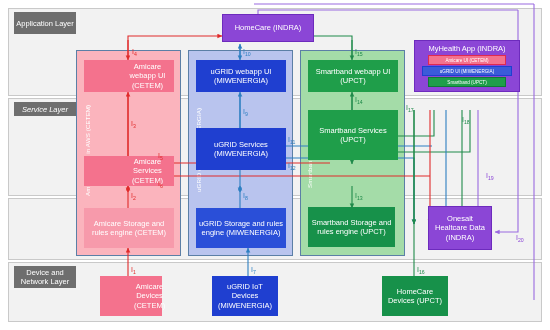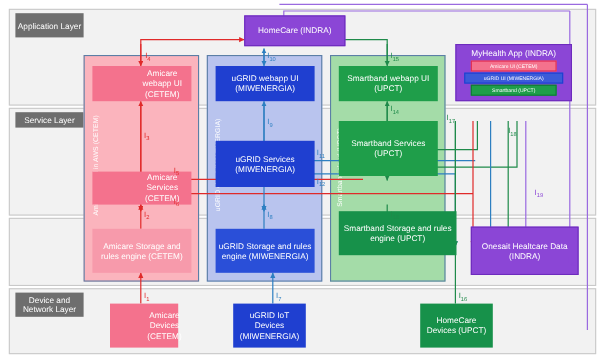--- a/index.html
+++ b/index.html
@@ -53,21 +53,21 @@
 <body>
 
 <div id="canvas">
 
   <div class="layer-band" style="left:8px;top:8px;width:534px;height:88px;"></div>
   <div class="layer-band" style="left:8px;top:98px;width:534px;height:98px;"></div>
   <div class="layer-band" style="left:8px;top:198px;width:534px;height:62px;"></div>
   <div class="layer-band" style="left:8px;top:262px;width:534px;height:60px;"></div>
 
   <div class="layer-tag" style="left:14px;top:12px;width:62px;height:22px;">Application Layer</div>
-  <div class="layer-tag" style="left:14px;top:102px;width:62px;height:14px;">Service Layer</div>
+  <div class="layer-tag" style="left:14px;top:102px;width:62px;height:14px;font-style:italic;">Service Layer</div>
   <div class="layer-tag" style="left:14px;top:266px;width:62px;height:22px;">Device and Network Layer</div>
 
   <div class="cloud cloud-amicare" style="left:76px;top:50px;width:105px;height:206px;"></div>
   <div class="cloud-label" style="left:84px;top:196px;">Amicare cloud in AWS (CETEM)</div>
 
   <div class="cloud cloud-ugrid" style="left:188px;top:50px;width:105px;height:206px;"></div>
   <div class="cloud-label" style="left:195px;top:192px;">uGRID cloud (MIWENERGIA)</div>
 
   <div class="cloud cloud-smart" style="left:300px;top:50px;width:105px;height:206px;"></div>
   <div class="cloud-label" style="left:306px;top:188px;">Smartband cloud (UPCT)</div>
@@ -163,22 +163,22 @@
   <div class="node n-pink" style="left:84px;top:60px;width:90px;height:32px;">Amicare webapp UI (CETEM)</div>
   <div class="node n-green" style="left:308px;top:60px;width:90px;height:32px;">Smartband webapp UI (UPCT)</div>
   <div class="node n-blue" style="left:196px;top:60px;width:90px;height:32px;">uGRID webapp UI (MIWENERGIA)</div>
 
   <div class="node n-pink" style="left:84px;top:156px;width:90px;height:30px;">Amicare Services (CETEM)</div>
   <div class="node n-blue" style="left:196px;top:128px;width:90px;height:42px;">uGRID Services (MIWENERGIA)</div>
   <div class="node n-green" style="left:308px;top:110px;width:90px;height:50px;">Smartband Services (UPCT)</div>
 
   <div class="node n-pinklite" style="left:84px;top:208px;width:90px;height:40px;">Amicare Storage and rules engine (CETEM)</div>
   <div class="node n-bluemid" style="left:196px;top:208px;width:90px;height:40px;">uGRID Storage and rules engine (MIWENERGIA)</div>
-  <div class="node n-greendk" style="left:308px;top:192px;width:107px;height:40px;">Smartband Storage and rules engine (UPCT)</div>
-  <div class="node n-purple" style="left:428px;top:206px;width:98px;height:44px;">Onesait Healtcare Data (INDRA)</div>
+  <div class="node n-greendk" style="left:308px;top:207px;width:87px;height:40px;">Smartband Storage and rules engine (UPCT)</div>
+  <div class="node n-purple" style="left:428px;top:206px;width:64px;height:44px;">Onesait Healtcare Data (INDRA)</div>
 
   <div class="node n-pink" style="left:100px;top:276px;width:62px;height:40px;">Amicare Devices (CETEM)</div>
   <div class="node n-blue" style="left:212px;top:276px;width:66px;height:40px;">uGRID IoT Devices (MIWENERGIA)</div>
   <div class="node n-greendk" style="left:382px;top:276px;width:66px;height:40px;">HomeCare Devices (UPCT)</div>
 
   <div class="ilabel l-red" style="left:131px;top:266px;">
     <span>I</span><sub>1</sub></div>
   <div class="ilabel l-red" style="left:131px;top:192px;">
     <span>I</span><sub>2</sub></div>
   <div class="ilabel l-red" style="left:131px;top:120px;">

